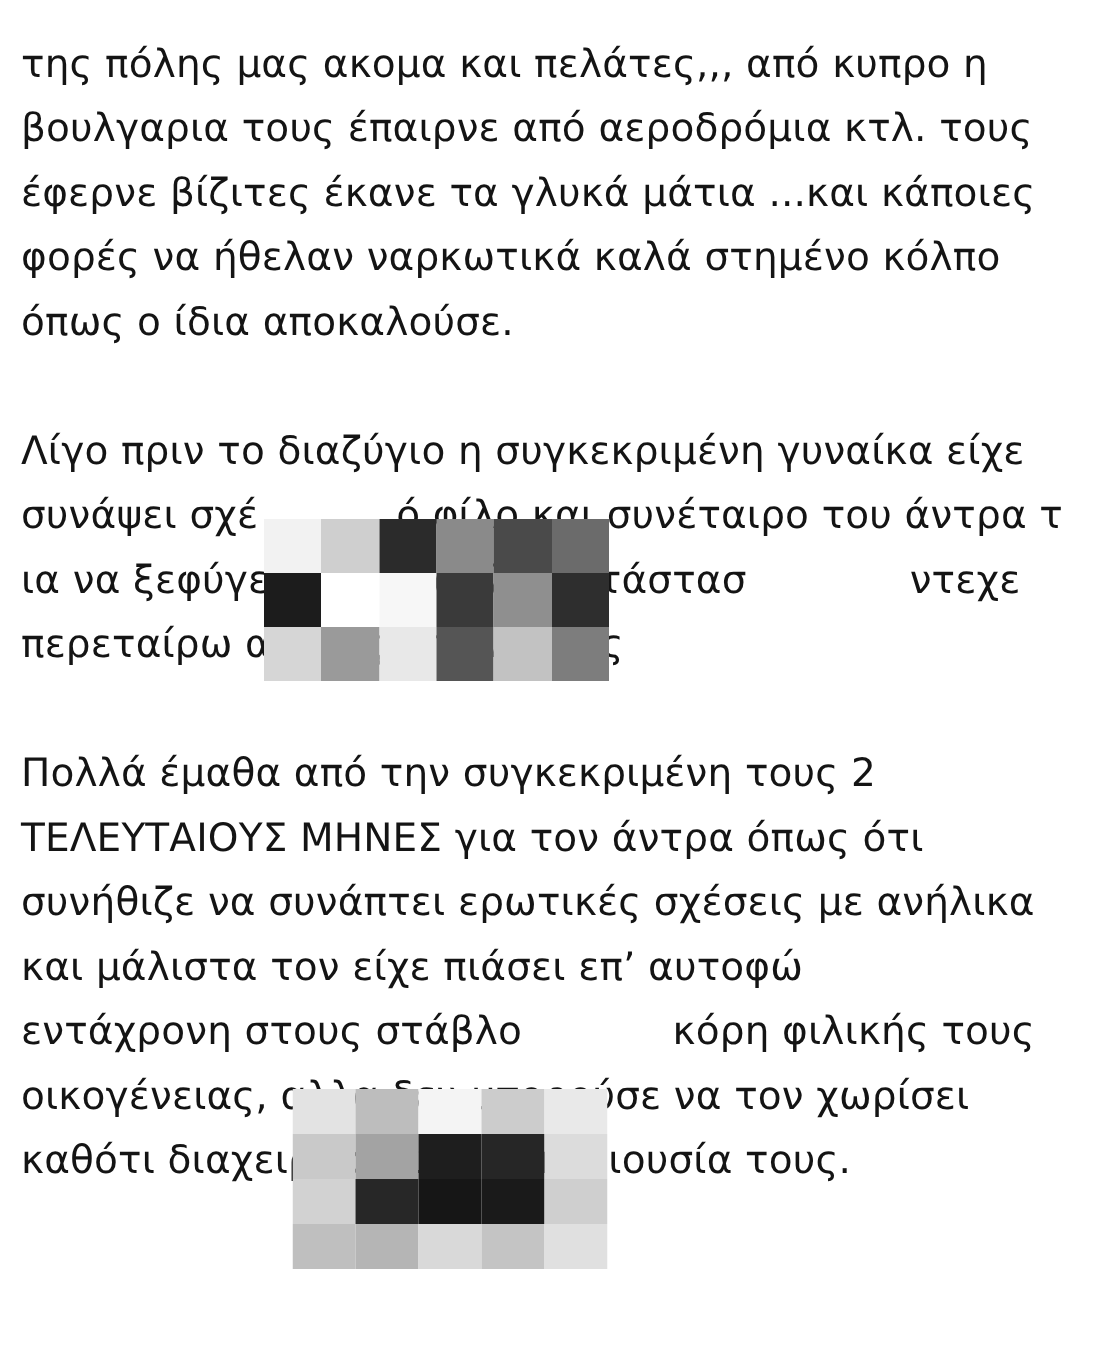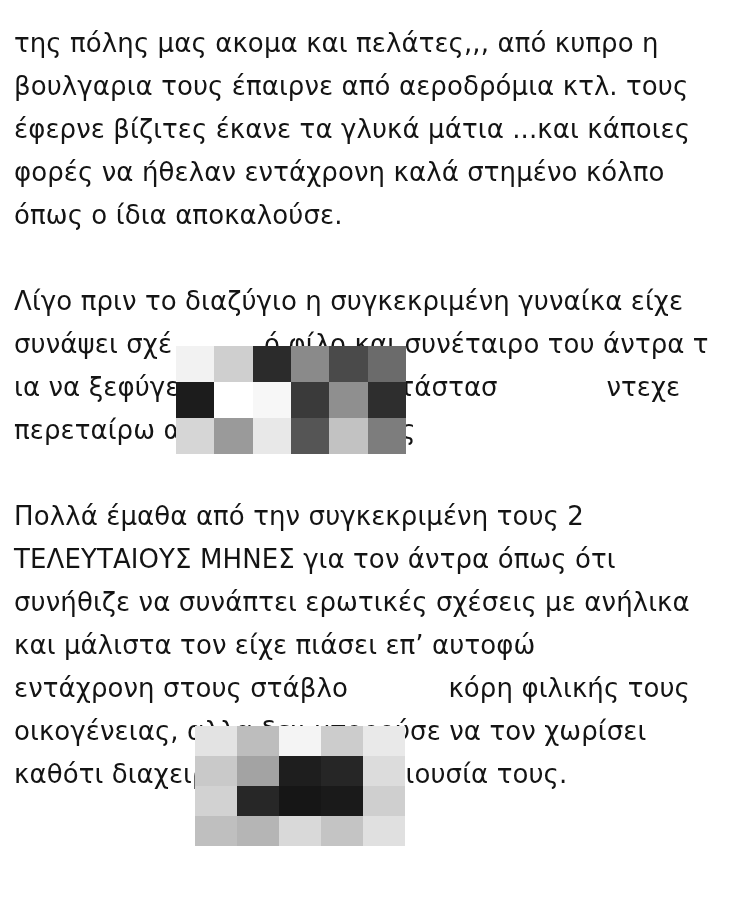--- a/index.html
+++ b/index.html
@@ -63,21 +63,21 @@
     grid-template-columns: repeat(5, 1fr);
     grid-template-rows: repeat(4, 1fr);
   }
 </style>
 </head>
 <body>
 
 <div class="page">
 
   <div class="text-body">
-    <p class="para">της πόλης μας ακομα και πελάτες,,, από κυπρο η βουλγαρια τους έπαιρνε από αεροδρόμια κτλ. τους έφερνε βίζιτες έκανε τα γλυκά μάτια ...και κάποιες φορές να ήθελαν εντάχρονη καλά στημένο κόλπο  όπως ο ίδια αποκαλούσε.</p>
+    <p class="para">της πόλης μας ακομα και πελάτες,,, από κυπρο η βουλγαρια τους έπαιρνε από αεροδρόμια κτλ. τους έφερνε βίζιτες έκανε τα γλυκά μάτια ...και κάποιες φορές να ήθελαν ναρκωτικά καλά στημένο κόλπο  όπως ο ίδια αποκαλούσε.</p>
     <p class="para">Λίγο πριν το διαζύγιο η συγκεκριμένη γυναίκα είχε συνάψει σχέ           ό φίλο και συνέταιρο του άντρα τ                   ια να ξεφύγει από την όλη κατάστασ             ντεχε περεταίρω αυτούς της νύχτας</p>
     <p class="para">Πολλά έμαθα από την συγκεκριμένη τους 2 ΤΕΛΕΥΤΑΙΟΥΣ ΜΗΝΕΣ για τον άντρα όπως ότι συνήθιζε να συνάπτει ερωτικές σχέσεις με ανήλικα και μάλιστα τον είχε πιάσει επ’ αυτοφώ              εντάχρονη στους στάβλο            κόρη φιλικής τους οικογένειας, αλλα δεν μπορούσε να τον χωρίσει καθότι διαχειριζόταν την περιουσία τους.</p>
   </div>
 
   <div class="redaction" id="redaction-1">
       <span style="background: rgb(242, 242, 242);"></span>
       <span style="background: rgb(207, 207, 207);"></span>
       <span style="background: rgb(43, 43, 43);"></span>
       <span style="background: rgb(138, 138, 138);"></span>
       <span style="background: rgb(74, 74, 74);"></span>

